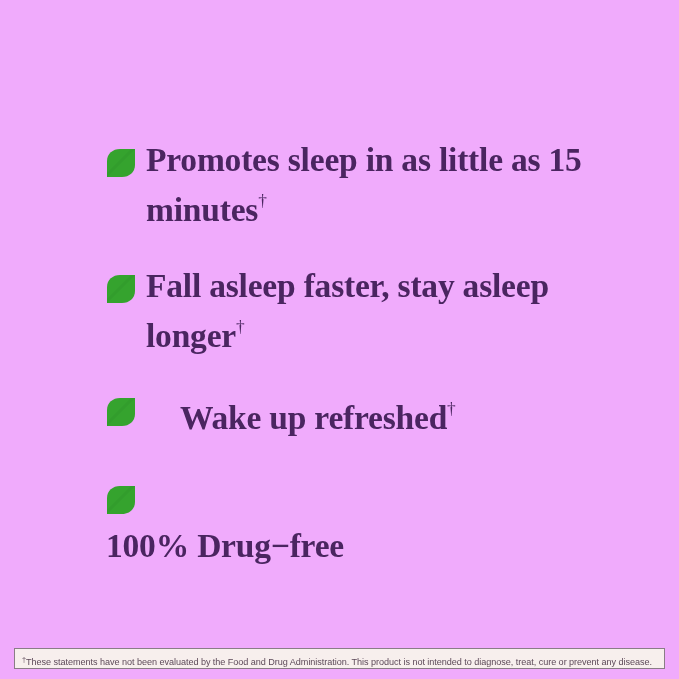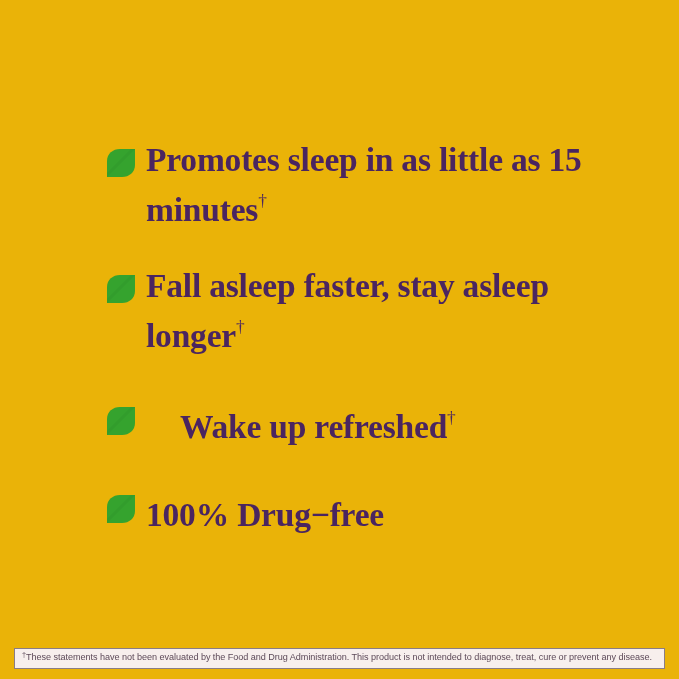--- a/index.html
+++ b/index.html
@@ -12,39 +12,40 @@
     height: 679px;
     background: #f4eae7;
     font-family: "Liberation Serif", "DejaVu Serif", serif;
     overflow: hidden;
     position: relative;
   }
 
   .page {
     position: absolute;
     inset: 0;
-    background: #eab308;
+    background: #f0abfc;
   }
 
   
   .benefits {
     position: absolute;
     left: 106px;
     top: 138px;
     width: 500px;
   }
 
   .benefit-row {
     display: flex;
     align-items: flex-start;
     margin-bottom: 28px;
   }
 
   .benefit-row:last-child {
     margin-bottom: 12px;
+    flex-direction: column;
   }
 
   .leaf-wrap {
     flex: 0 0 auto;
     width: 40px;
     padding-top: 10px;
   }
 
   .leaf-icon {
     display: block;
@@ -66,35 +67,35 @@
 
   .benefit-text .dag {
     font-size: 0.52em;
     vertical-align: 0.85em;
     font-weight: 400;
     letter-spacing: 0;
   }
 
   
   .row-1 { margin-bottom: 34px; }
-  .row-2 { margin-bottom: 40px; }
+  .row-2 { margin-bottom: 31px; }
   .row-3 { margin-bottom: 38px; gap: 34px; }
 
   
   .disclaimer-box {
     position: absolute;
     left: 14px;
     top: 648px;
     width: 651px;
     height: 21px;
     box-sizing: border-box;
     border: 1px solid #8a7d86;
     background: #f7efed;
     display: flex;
-    align-items: flex-start;
+    align-items: flex-end;
   }
 
   .disclaimer-text {
     font-family: "Liberation Sans", "DejaVu Sans", sans-serif;
     font-size: 9.1px;
     line-height: 11px;
     color: #5d4a59;
     padding-left: 7px;
     white-space: nowrap;
     letter-spacing: -0.05px;

